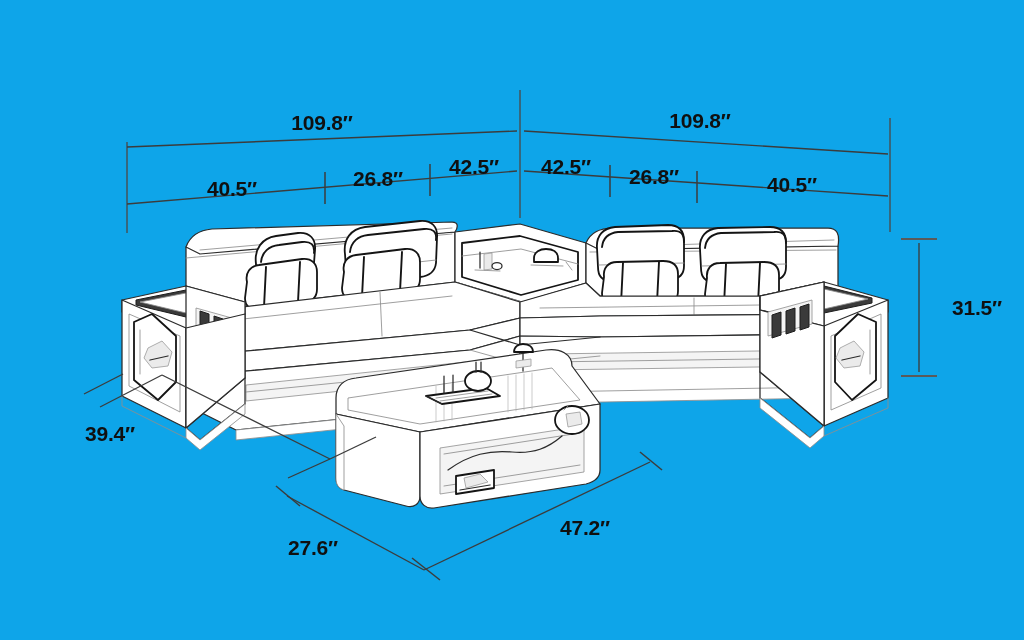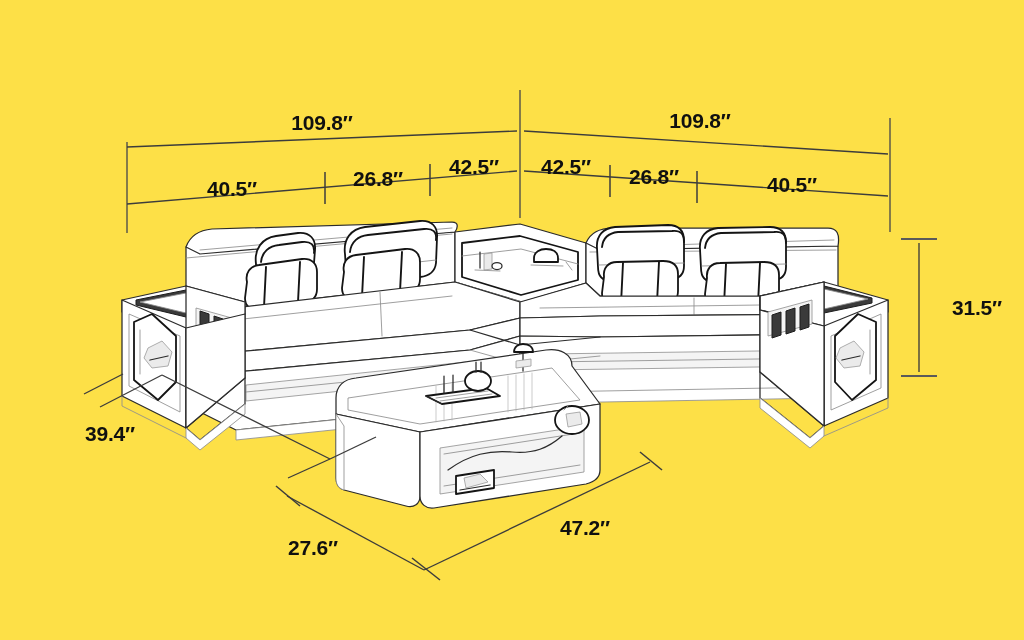--- a/index.html
+++ b/index.html
@@ -10,21 +10,21 @@
   body {
     width: 1024px;
     height: 640px;
     overflow: hidden;
     font-family: "Liberation Sans", sans-serif;
   }
   #sheet {
     position: relative;
     width: 1024px;
     height: 640px;
-    background: #fde047;
+    background: #0ea5e9;
   }
   svg.drawing {
     position: absolute;
     top: 0;
     left: 0;
     width: 1024px;
     height: 640px;
     display: block;
   }
   

